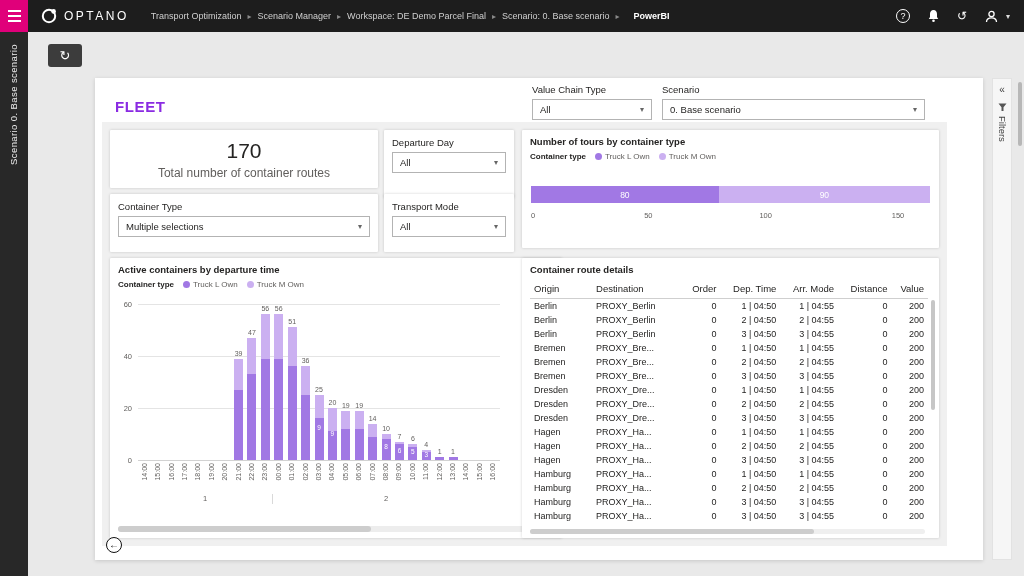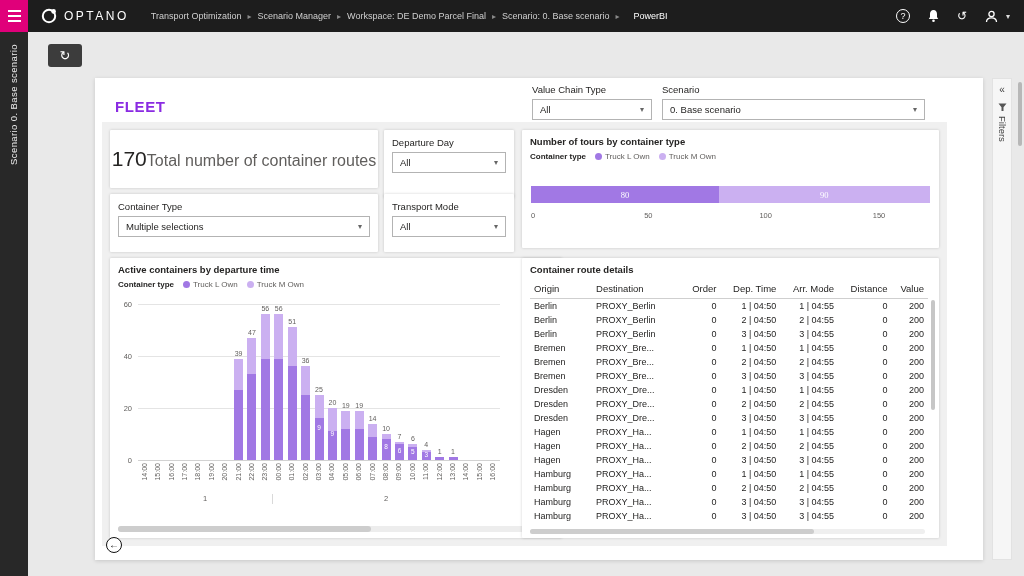--- a/index.html
+++ b/index.html
@@ -10,21 +10,21 @@
   
   .topbar { position:absolute; left:0; top:0; width:1024px; height:32px; background:#1d1d1d;
             display:flex; align-items:center; z-index:10; }
   .burger { width:28px; height:32px; background:#e0007a; display:flex; flex-direction:column;
             justify-content:center; align-items:center; gap:3px; flex:none; }
   .burger i { display:block; width:13px; height:2px; background:#fff; }
   .logo { display:flex; align-items:center; gap:6px; margin-left:12px; color:#fff; flex:none; }
   .logo-text { font-size:12px; letter-spacing:2.5px; }
   .breadcrumb { margin-left:22px; display:flex; align-items:center; gap:6px; font-size:9px;
                 color:#cfcfcf; flex:1; white-space:nowrap; overflow:hidden; }
-  .crumb.last { color:#fff; font-weight:normal;padding-left:8px; }
+  .crumb.last { color:#fff; font-weight:bold;padding-left:8px; }
   .crumb-sep { color:#8a8a8a; font-size:8px; }
   .topbar-icons { display:flex; align-items:center; gap:17px; margin-right:14px; color:#fff; flex:none; }
   .tb-icon { display:flex; align-items:center; justify-content:center; font-size:12px; height:16px; }
   .help-circle { width:14px; height:14px; border:1px solid #fff; border-radius:50%; font-size:9px;
                  display:flex; align-items:center; justify-content:center; }
   .user-chev { font-size:8px; color:#ddd; margin-left:-10px; }
 
   
   .side-rail { position:absolute; left:0; top:32px; width:28px; height:544px; background:#282828; }
   .side-label { position:absolute; top:12px; left:8px; writing-mode:vertical-rl;
@@ -45,41 +45,41 @@
   #slicer-vct { left:437px; width:120px; }
   #slicer-scenario { left:567px; width:263px; }
   .slicer-label { display:block; font-size:9.5px; font-weight:normal; color:#252423; margin-bottom:4px; }
   .dropdown { height:21px; border:1px solid #b3b3b3; background:#fff; display:flex; align-items:center;
               justify-content:space-between; padding:0 7px; font-size:9.5px; color:#252423; }
   .dd-chev { font-size:8px; color:#666; }
 
   .backdrop { position:absolute; left:7px; top:44px; width:845px; height:424px; background:#f0f0f0; }
 
   .tile { position:absolute; background:#fff; box-shadow:0 0 3px rgba(0,0,0,.18); border-radius:1px; }
-  #tile-card      { left:8px;   top:8px;   width:268px; height:58px; display:flex; 
+  #tile-card      { left:8px;   top:8px;   width:268px; height:58px; display:flex; flex-direction:column;
                     align-items:center; justify-content:center; }
   #tile-depday    { left:282px; top:8px;   width:130px; height:68px; padding:7px 8px; }
   #tile-tours     { left:420px; top:8px;   width:417px; height:118px; }
   #tile-conttype  { left:8px;   top:72px;  width:268px; height:58px; padding:7px 8px; }
   #tile-transport { left:282px; top:72px;  width:130px; height:58px; padding:7px 8px; }
   #tile-columns   { left:8px;   top:136px; width:452px; height:280px; }
   #tile-table     { left:420px; top:136px; width:417px; height:280px; }
 
   .card-value { font-size:21px; color:#252423; }
-  .card-label { font-size:16px; color:#605e5c; margin-top:3px; }
+  .card-label { font-size:12px; color:#605e5c; margin-top:3px; }
 
   .tile-title { position:absolute; left:8px; top:6px; font-size:9.5px; font-weight:bold; color:#252423; }
   .legend { position:absolute; left:8px; top:22px; display:flex; align-items:center; gap:9px;
             font-size:8px; color:#605e5c; }
   .legend-title { font-weight:bold; color:#252423; }
   .legend-item { display:flex; align-items:center; gap:3px; }
   .legend-dot { width:7px; height:7px; border-radius:50%; }
 
   
-  .tours-bar { position:absolute; left:9px; right:9px; top:56px; height:17px;font-family:Liberation Serif, serif; }
+  .tours-bar { position:absolute; left:9px; right:9px; top:56px; height:17px; }
   .tours-seg { position:absolute; top:0; height:100%; display:flex; align-items:center;
                justify-content:center; }
   .seg-label { font-size:8.5px; color:#fff; }
   .tours-axis { position:absolute; left:9px; right:9px; top:81px; height:12px; font-size:7.5px;
                 color:#605e5c; }
   .tours-axis .tick { position:absolute; top:0; }
 
   
   #col-plot { position:absolute; left:28px; top:46px; width:362px; height:156px; }
   .gridline { position:absolute; left:0; width:100%; height:1px; background:#e4e4e4; }
@@ -237,21 +237,21 @@
               <span class="seg-label" data-interactable="false">80</span>
             </div>
             <div class="tours-seg" data-interactable="true" style="left: 187.765px; width: 211.235px; background: rgb(203, 176, 241);">
               <span class="seg-label" data-interactable="false">90</span>
             </div>
           </div>
         <div class="tours-axis" id="tours-axis" data-interactable="false">
             <span class="tick" data-interactable="false" style="left: 0px;">0</span>
             <span class="tick" data-interactable="false" style="left: 117.353px; transform: translateX(-50%);">50</span>
             <span class="tick" data-interactable="false" style="left: 234.706px; transform: translateX(-50%);">100</span>
-            <span class="tick" data-interactable="false" style="left: 348px; transform: translateX(-50%);">150</span>
+            <span class="tick" data-interactable="false" style="left: 367px; transform: translateX(-50%);">150</span>
           </div>
       </div>
 
       <div class="tile" id="tile-conttype" data-interactable="false">
         <span class="slicer-label" data-interactable="false">Container Type</span>
         <div class="dropdown" data-interactable="true">
           <span data-interactable="false">Multiple selections</span>
           <span class="dd-chev" data-interactable="false">▾</span>
         </div>
       </div>

